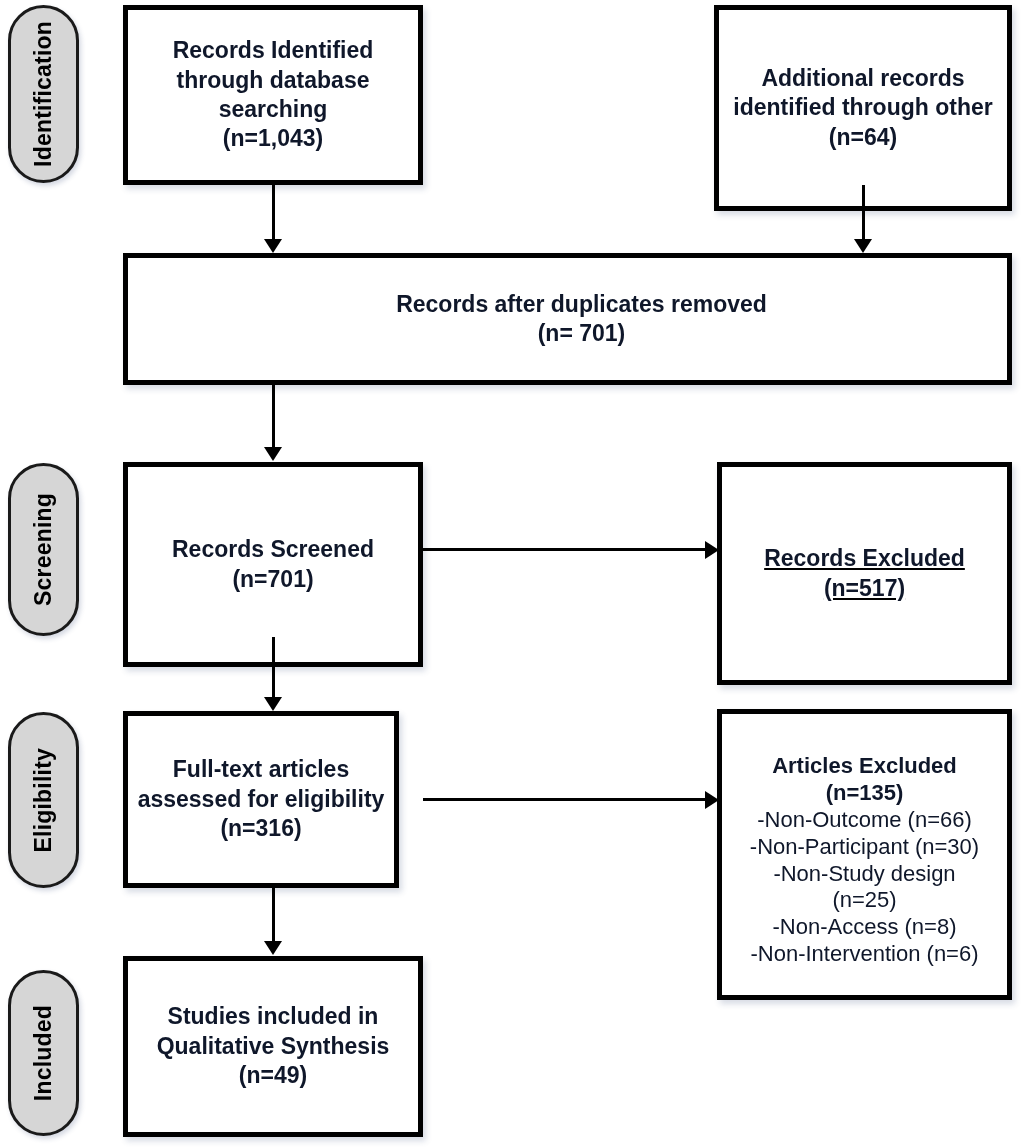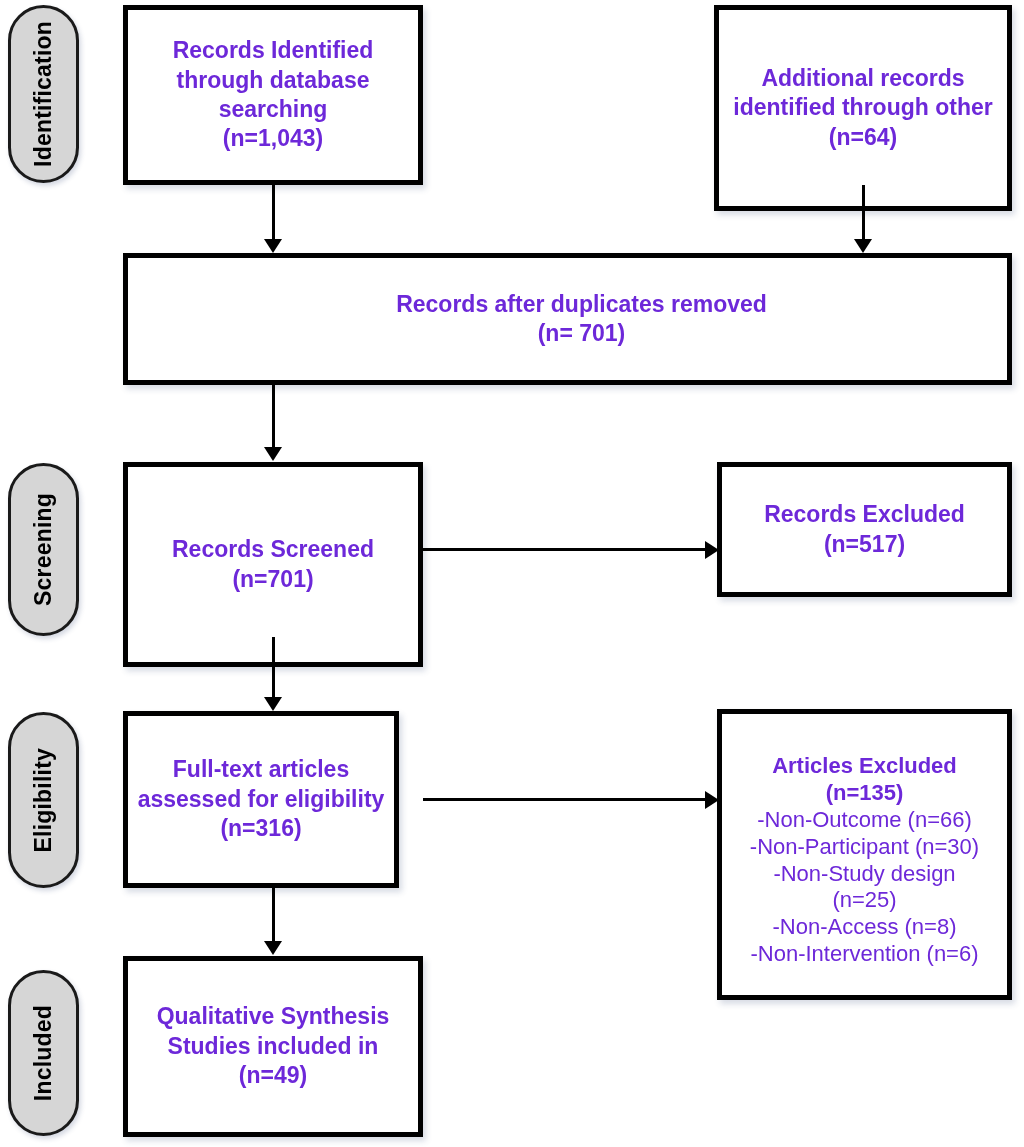--- a/index.html
+++ b/index.html
@@ -51,21 +51,21 @@
     display: flex;
     align-items: center;
     justify-content: center;
     box-shadow: 3px 4px 6px rgba(40,60,110,0.18);
   }
   .box-text {
     text-align: center;
     font-size: 23px;
     font-weight: bold;
     line-height: 1.28;
-    color: #6d28d9;
+    color: #0f172a;
     padding: 0 8px;
     width: 100%;
     box-sizing: border-box;
   }
   .box-text .line { display: block; }
   .box-text .line.reg { font-weight: normal; }
 
   
   .flow-box.banner .box-text { font-size: 23px; padding-left: 36px; }
 
@@ -158,21 +158,21 @@
   <div class="vline" style="left:272px; top:385px; height:62px;"></div>
   <div class="arrow-down" style="left:264px; top:447px;"></div>
 
   <div class="flow-box" style="left:123px; top:462px; width:300px; height:205px;">
     <div class="box-text">
         <span class="line">Records Screened</span>
         <span class="line">(n=701)</span>
       </div>
   </div>
 
-  <div class="flow-box" style="left:717px; top:462px; width:295px; height:135px;">
+  <div class="flow-box" style="left:717px; top:462px; width:295px; height:223px;text-decoration:underline;">
     <div class="box-text">
         <span class="line">Records Excluded</span>
         <span class="line">(n=517)</span>
       </div>
   </div>
 
   <div class="hline" style="left:423px; top:548px; width:282px;"></div>
   <div class="arrow-right" style="left:705px; top:541px;"></div>
 
   <div class="vline" style="left:272px; top:637px; height:60px;"></div>
@@ -200,19 +200,19 @@
   </div>
 
   <div class="hline" style="left:423px; top:798px; width:282px;"></div>
   <div class="arrow-right" style="left:705px; top:791px;"></div>
 
   <div class="vline" style="left:272px; top:888px; height:53px;"></div>
   <div class="arrow-down" style="left:264px; top:941px;"></div>
 
   <div class="flow-box" style="left:123px; top:956px; width:300px; height:181px;">
     <div class="box-text">
+        <span class="line">Studies included in</span>
         <span class="line">Qualitative Synthesis</span>
-        <span class="line">Studies included in</span>
         <span class="line">(n=49)</span>
       </div>
   </div>
 
 </div>
 
 </body></html>

